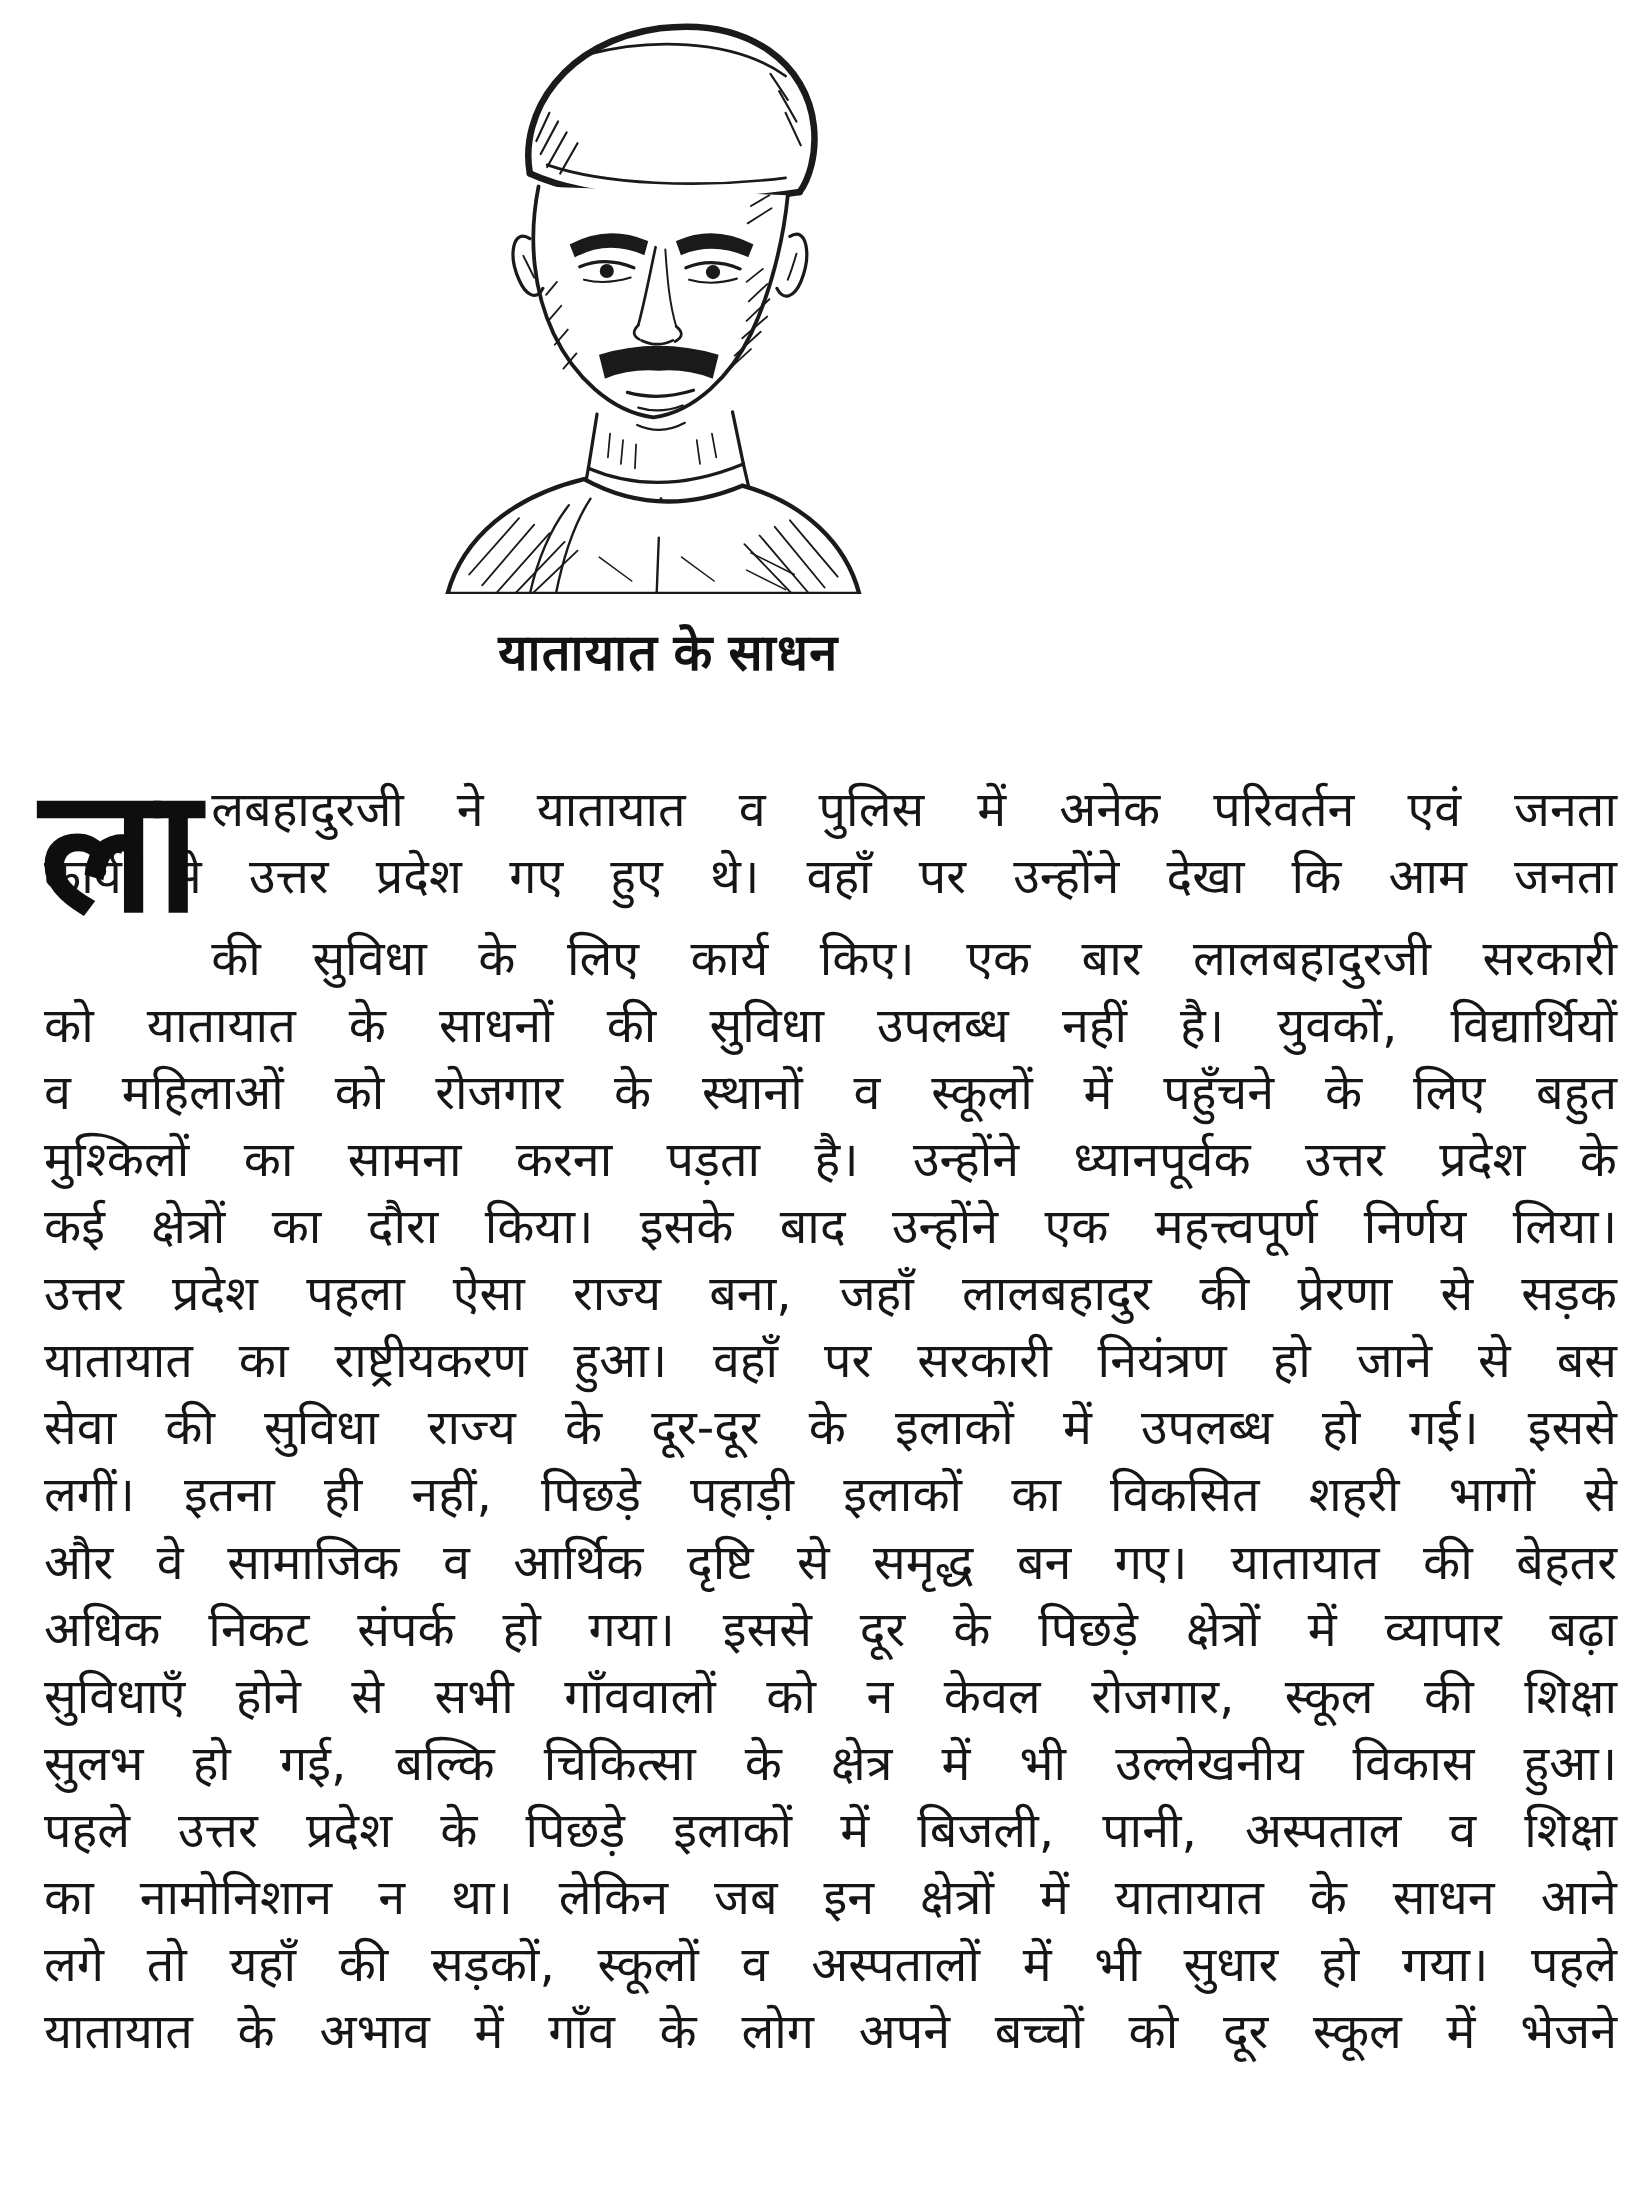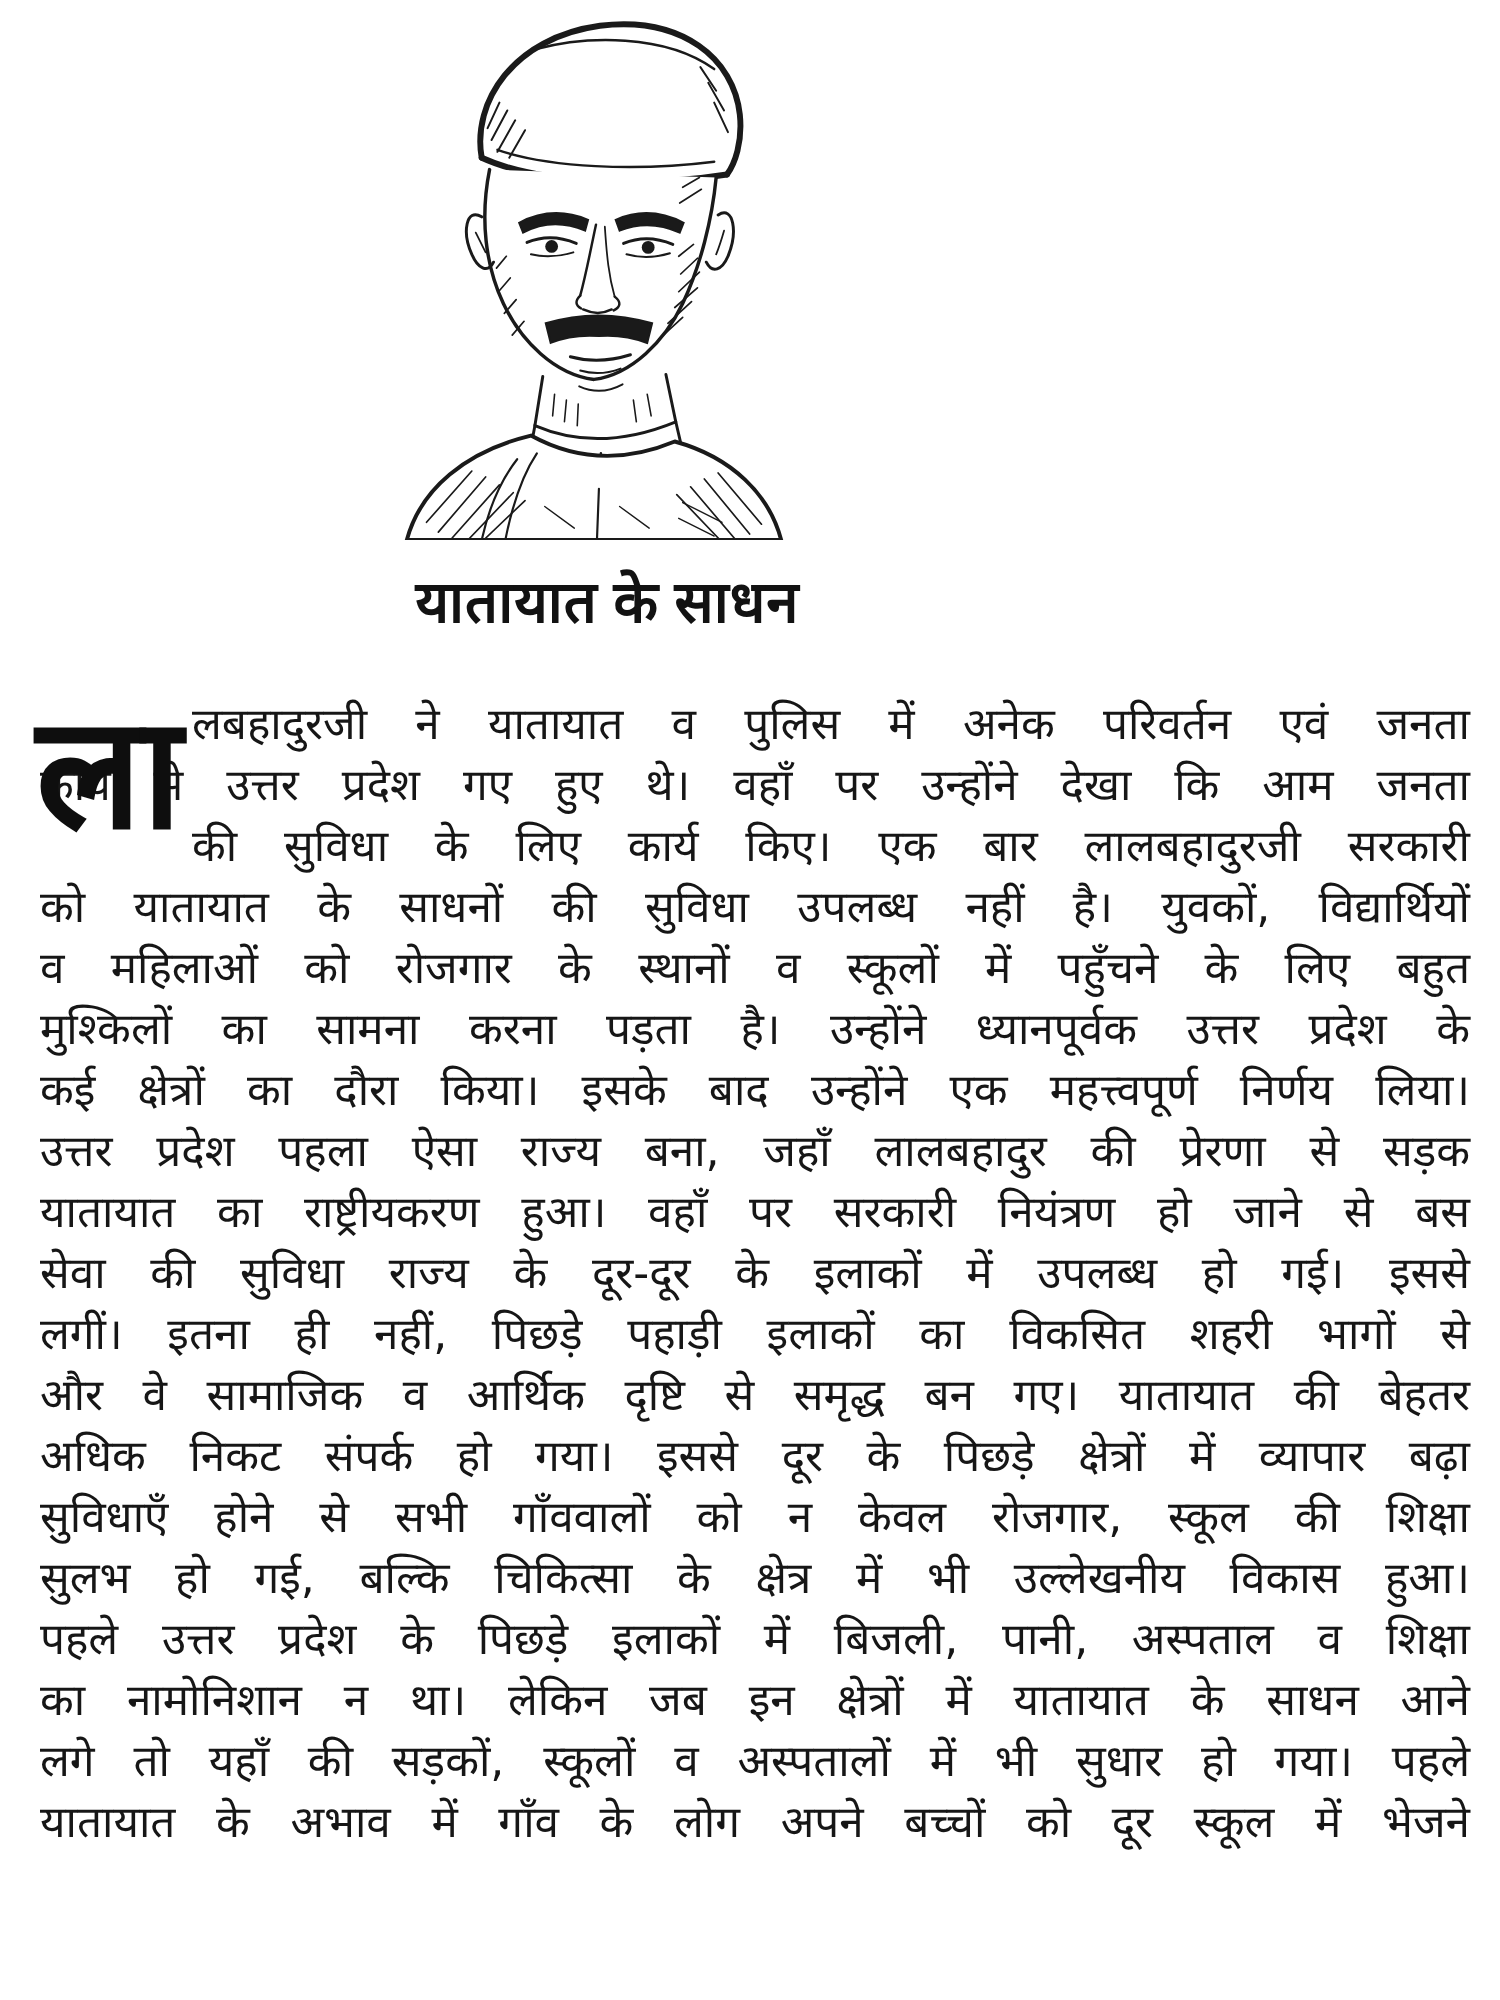--- a/index.html
+++ b/index.html
@@ -11,41 +11,41 @@
     font-family:"DejaVu Sans",sans-serif;
     color:#141414;
   }
   .portrait{
     position:absolute;left:385px;top:8px;width:418px;height:532px;
   }
   .portrait svg{width:100%;height:100%;}
   .page-title{
     position:absolute;left:0;top:560px;width:1215px;
     text-align:center;
-    font-size:58px;font-weight:700;letter-spacing:1px;
+    font-size:46px;font-weight:700;letter-spacing:1px;
     color:#121212;
-    font-family:Liberation Serif, serif;
+    font-family:Liberation Sans, sans-serif;
   }
   .body-text{
     position:absolute;left:40px;top:693px;width:1430px;
   }
   .drop-cap{
     position:absolute;left:-4px;top:2px;
     font-size:156px;line-height:1;font-weight:700;color:#0e0e0e;
   }
   .line{
     font-size:44px;line-height:61px;height:61px;
     font-weight:500;
     white-space:nowrap;
     text-align:justify;text-align-last:justify;
     -moz-text-align-last:justify;
     overflow:visible;
     color:#161616;
   }
-  .line.indent{padding-left:152px;}
+  .line.indent{padding-left:152px;margin-top:13px;}
 </style>
 </head>
 <body>
 
 <div class="page">
 
   <div class="portrait">
     <svg viewBox="0 0 420 540" xmlns="http://www.w3.org/2000/svg">
       <g fill="none" stroke="#1a1a1a" stroke-linecap="round">
 

